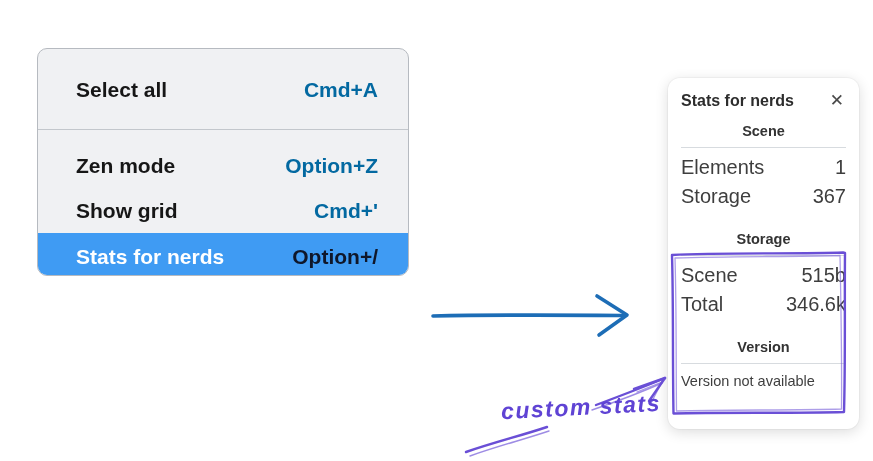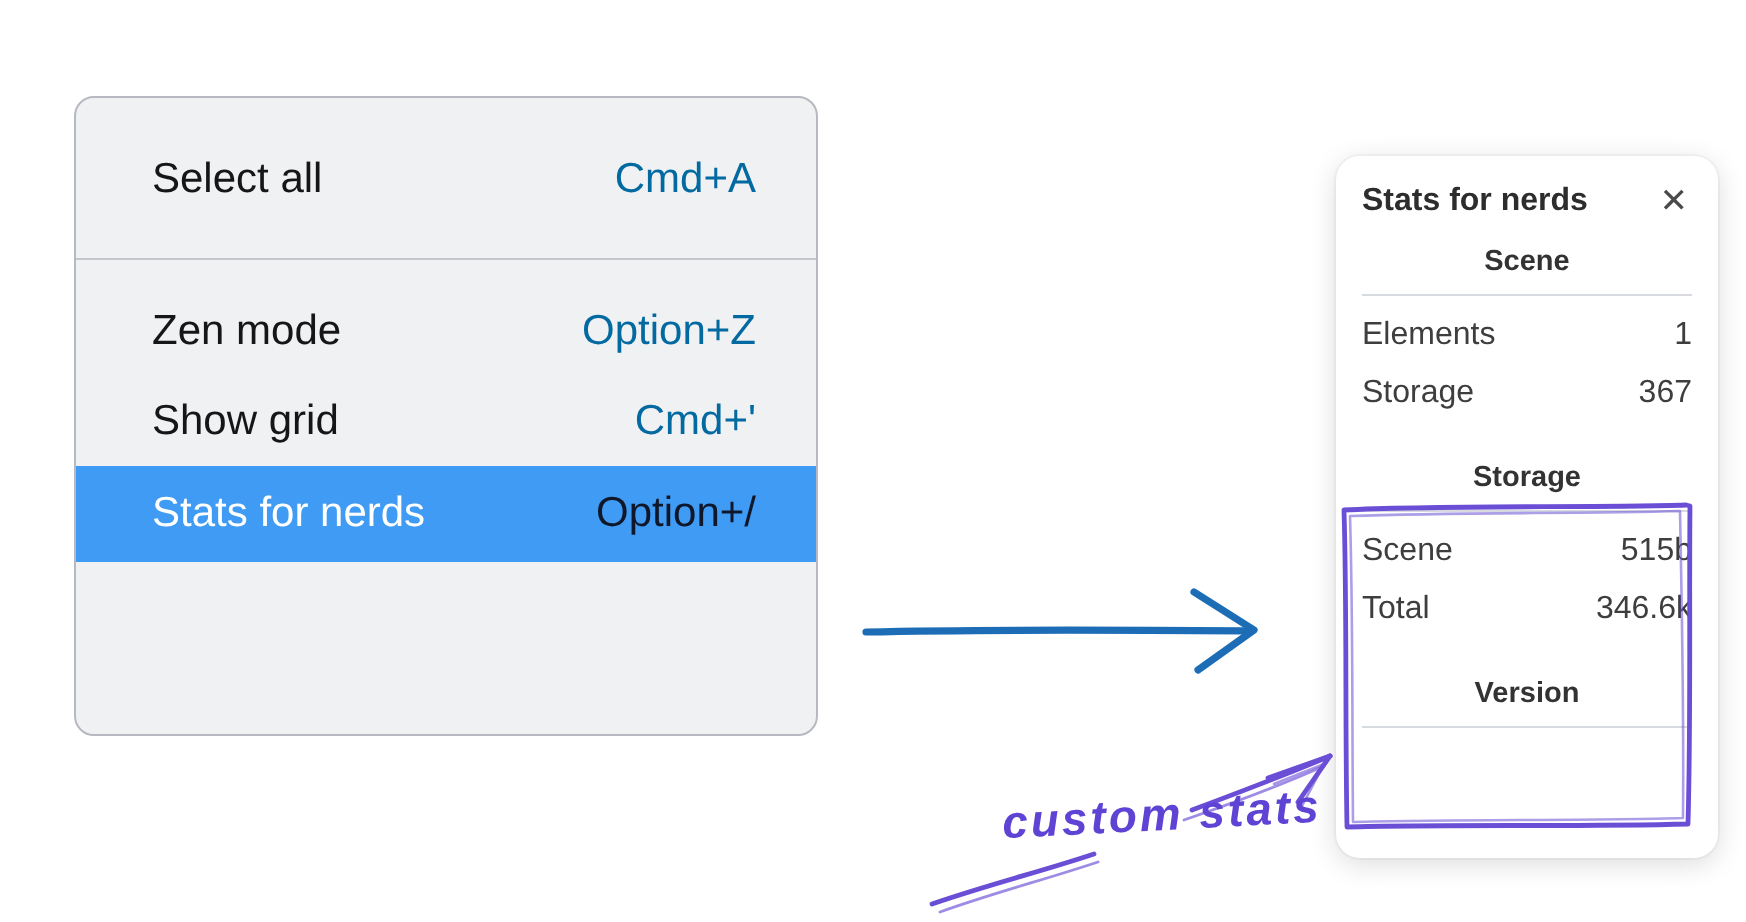--- a/index.html
+++ b/index.html
@@ -4,26 +4,27 @@
 <style>
   html,body{margin:0;padding:0;}
   body{
     width:873px;height:461px;position:relative;overflow:hidden;
     background:#ffffff;
     font-family:"Liberation Sans", sans-serif;
   }
 
   
   .context-menu{
-    position:absolute;left:37px;top:48px;width:372px;height:320px;
+    position:absolute;left:37px;top:48px;width:372px;height:228px;
     background:#f0f1f3;
     border:1.5px solid #b6bac0;
     border-radius:10px;
     box-sizing:border-box;
     overflow:hidden;
+    font-weight:bold;
   }
   .menu-item{
     display:flex;justify-content:space-between;align-items:center;
     padding:0 30px 0 38px;
     font-size:21px;color:#161616;
     cursor:default;
   }
   .menu-item .shortcut{color:#0369a1;}
   .menu-item.first{height:58px;margin-top:12px;}
   .menu-divider{height:1px;background:#c3c7cc;margin-top:10px;}
@@ -52,21 +53,21 @@
     padding:1px 2px;
   }
   .section-heading{
     text-align:center;font-weight:bold;font-size:14.5px;color:#333;
     margin-top:13px;
   }
   .section-heading.tight{margin-top:20px;}
   .stats-hr{height:1px;background:#d7dbdf;border:none;margin:8px 0 5px 0;}
   .stat-row{
     display:flex;justify-content:space-between;
-    font-size:16px;line-height:29px;color:#3e3e3e;
+    font-size:20px;line-height:29px;color:#3e3e3e;
   }
   .stats-note{font-size:14.5px;line-height:24px;color:#3e3e3e;}
 
   
   .overlay{
     position:absolute;left:0;top:0;width:873px;height:461px;
     pointer-events:none;z-index:5;
   }
   .custom-stats-label{
     position:absolute;left:501px;top:394px;
@@ -130,20 +131,21 @@
     </div>
     <div class="stat-row">
       <span>Total</span>
       <span>346.6k</span>
     </div>
   </div>
 
   <div>
     <div class="section-heading tight">Version</div>
     <hr class="stats-hr">
+    <div class="stats-note">Version not available</div>
   </div>
 </div>
 
 <svg class="overlay" viewBox="0 0 873 461" xmlns="http://www.w3.org/2000/svg">
 
   <g stroke="#1d6db6" stroke-width="3.6" fill="none" stroke-linecap="round" stroke-linejoin="round">
     <path d="M433,316 C 500,314.5 560,315 624,315.5"></path>
     <path d="M597,296 L627,315 L599,335"></path>
   </g>
 

